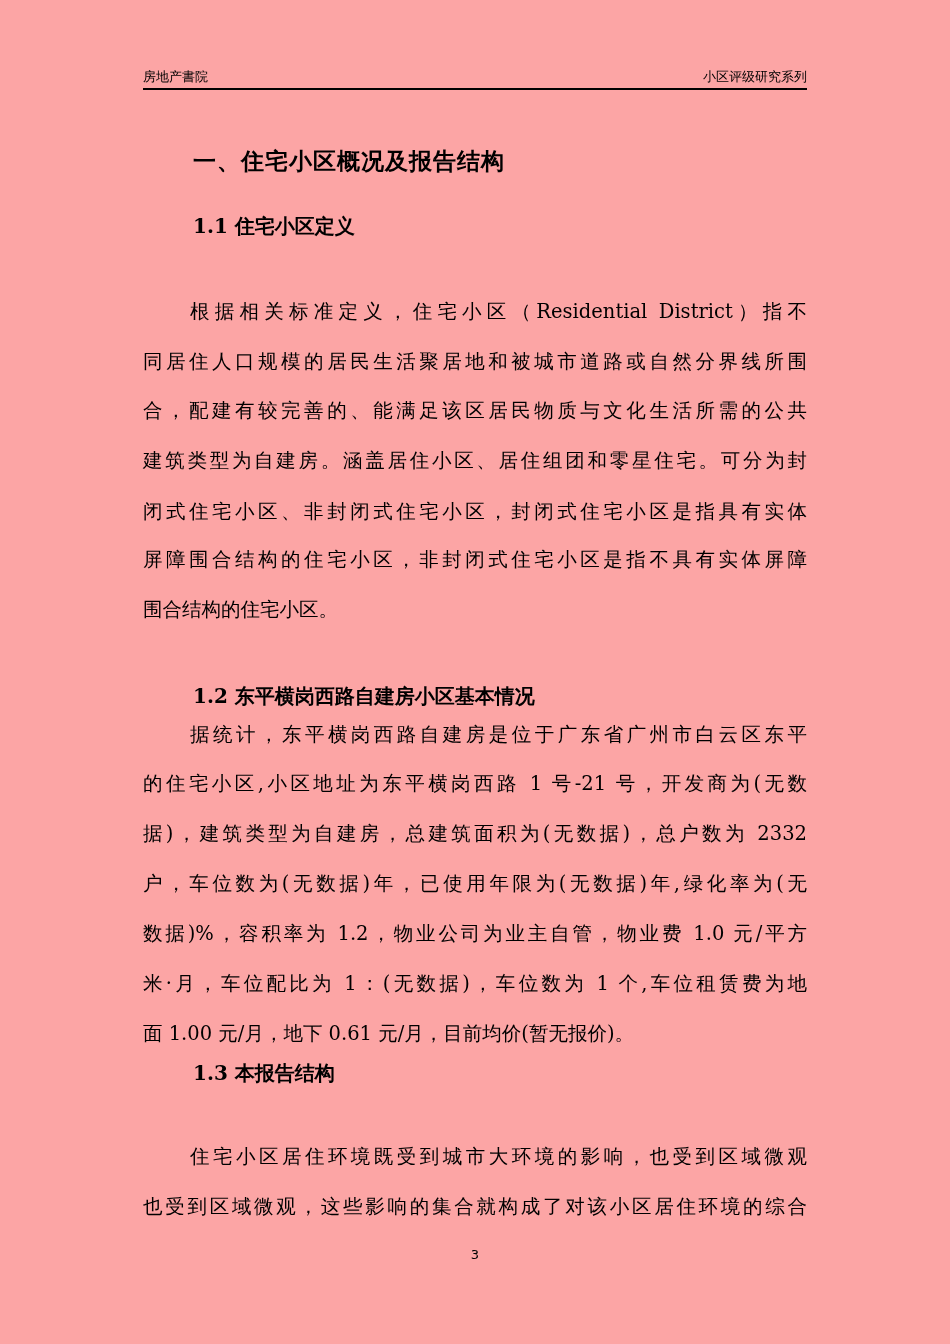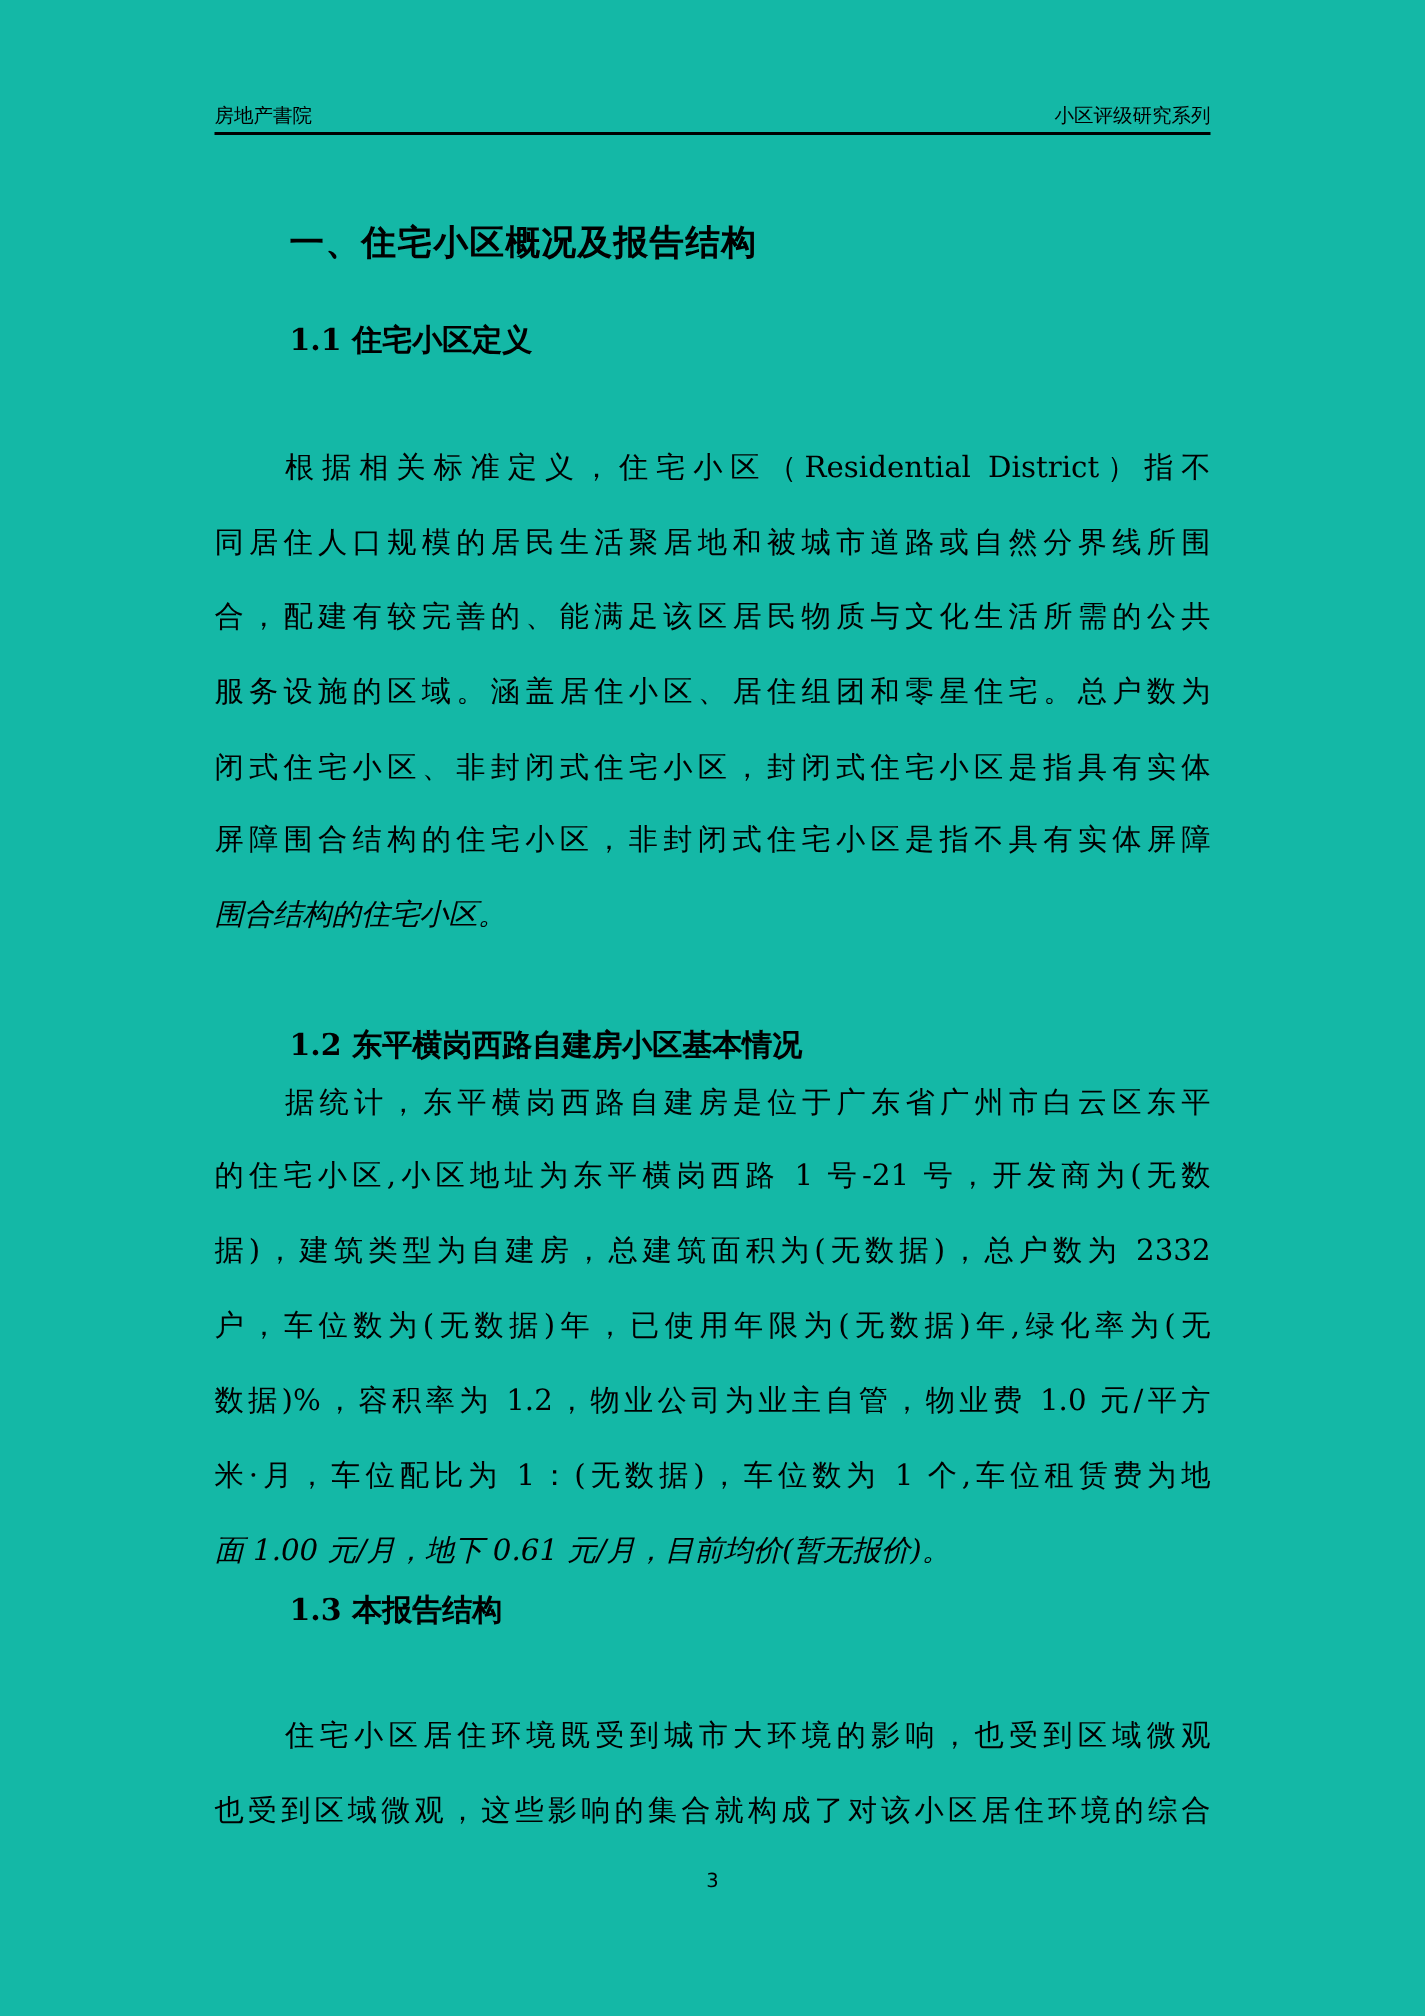--- a/index.html
+++ b/index.html
@@ -1,45 +1,45 @@
 <!DOCTYPE html>
 <html><head>
   <meta charset="utf-8">
   <style>
     html, body { margin: 0; padding: 0; background: #ffffff; }
     body { width: 950px; height: 1344px; position: relative; overflow: hidden; color: #000; }
-    .page { position: absolute; left: 0; top: 0; width: 950px; height: 1344px; background: #14b8a6; }
+    .page { position: absolute; left: 0; top: 0; width: 950px; height: 1344px; background: #fca5a5; }
     .header { position: absolute; left: 143px; top: 68px; width: 664px; height: 22px; }
     .header-left { position: absolute; left: 0; top: 0; font-family: "DejaVu Sans", sans-serif; font-size: 13px; }
     .header-right { position: absolute; right: 0; top: 0; font-family: "DejaVu Sans", sans-serif; font-size: 13px; }
     .header-rule { position: absolute; left: 143px; top: 88px; width: 664px; height: 2px; background: #000; }
     .h1 { position: absolute; left: 193px; top: 146px; font-family: Liberation Mono, monospace; font-weight: bold; font-size: 23px; letter-spacing: 1px; white-space: nowrap; }
     .h2 { position: absolute; left: 193px; font-family: "DejaVu Serif", serif; font-weight: bold; font-size: 20px; white-space: nowrap; }
     .line { position: absolute; left: 143px; width: 664px; font-family: "DejaVu Serif", serif; font-size: 19.5px; white-space: nowrap; text-align: justify; text-align-last: justify; margin-top: 21px; }
     .line.indent { left: 190px; width: 617px; }
-    .line.last { text-align-last: left; font-style: italic; }
+    .line.last { text-align-last: left; }
     .page-number { position: absolute; left: 0; width: 950px; top: 1247px; text-align: center; font-family: "DejaVu Sans", sans-serif; font-size: 13px; }
   </style>
 </head>
 <body>
 
 <div class="page">
   <div class="header">
     <span class="header-left">房地产書院</span>
     <span class="header-right">小区评级研究系列</span>
   </div>
   <div class="header-rule"></div>
 
   <div class="h1">一、住宅小区概况及报告结构</div>
 
   <div class="h2" style="top:213px;">1.1  住宅小区定义</div>
   <div class="line indent" style="top:277px;">根据相关标准定义，住宅小区（Residential District）指不</div>
   <div class="line" style="top:376px;">合，配建有较完善的、能满足该区居民物质与文化生活所需的公共</div>
   <div class="line" style="top:327px;">同居住人口规模的居民生活聚居地和被城市道路或自然分界线所围</div>
-  <div class="line" style="top:426px;">服务设施的区域。涵盖居住小区、居住组团和零星住宅。总户数为</div>
+  <div class="line" style="top:426px;">建筑类型为自建房。涵盖居住小区、居住组团和零星住宅。可分为封</div>
   <div class="line" style="top:477px;">闭式住宅小区、非封闭式住宅小区，封闭式住宅小区是指具有实体</div>
   <div class="line" style="top:525px;">屏障围合结构的住宅小区，非封闭式住宅小区是指不具有实体屏障</div>
   <div class="line last" style="top:575px;">围合结构的住宅小区。</div>
 
   <div class="h2" style="top:637px;margin-top:46px;">1.2 东平横岗西路自建房小区基本情况</div>
   <div class="line indent" style="top:700px;">据统计，东平横岗西路自建房是位于广东省广州市白云区东平</div>
   <div class="line" style="top:749px;">的住宅小区,小区地址为东平横岗西路 1 号-21 号，开发商为(无数</div>
   <div class="line" style="top:799px;">据)，建筑类型为自建房，总建筑面积为(无数据)，总户数为 2332</div>
   <div class="line" style="top:849px;">户，车位数为(无数据)年，已使用年限为(无数据)年,绿化率为(无</div>
   <div class="line" style="top:899px;">数据)%，容积率为 1.2，物业公司为业主自管，物业费 1.0 元/平方</div>

